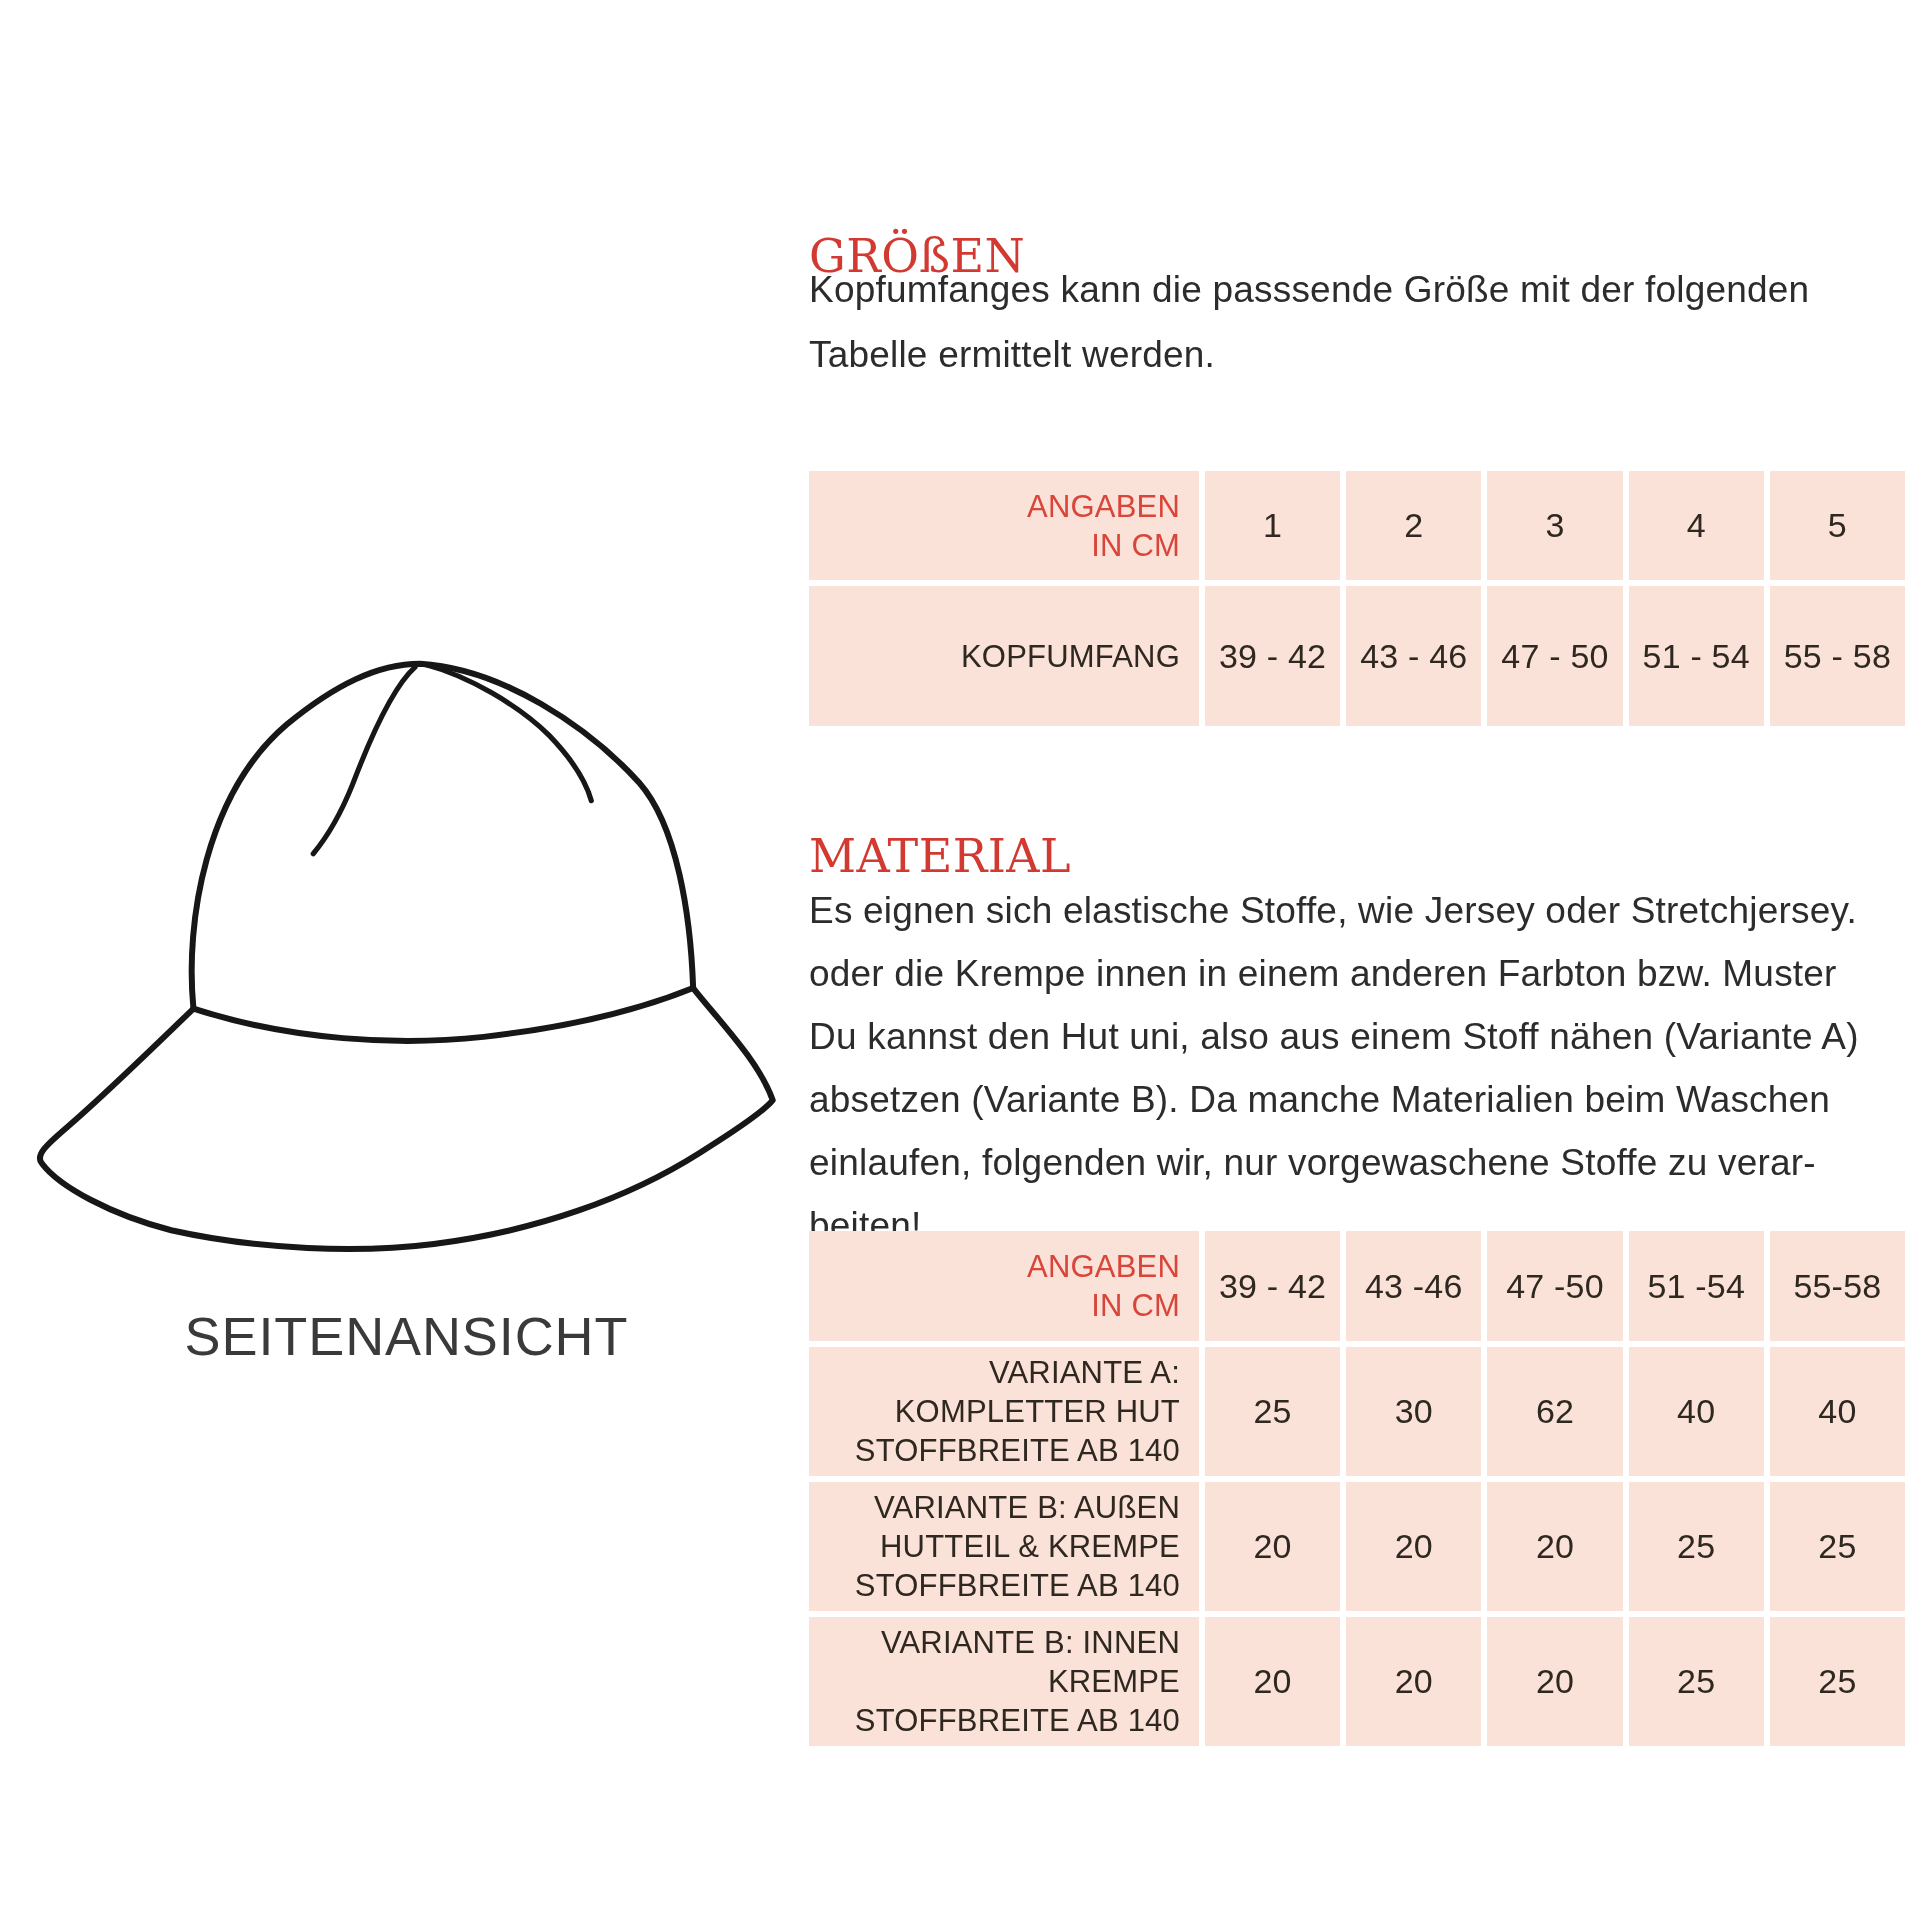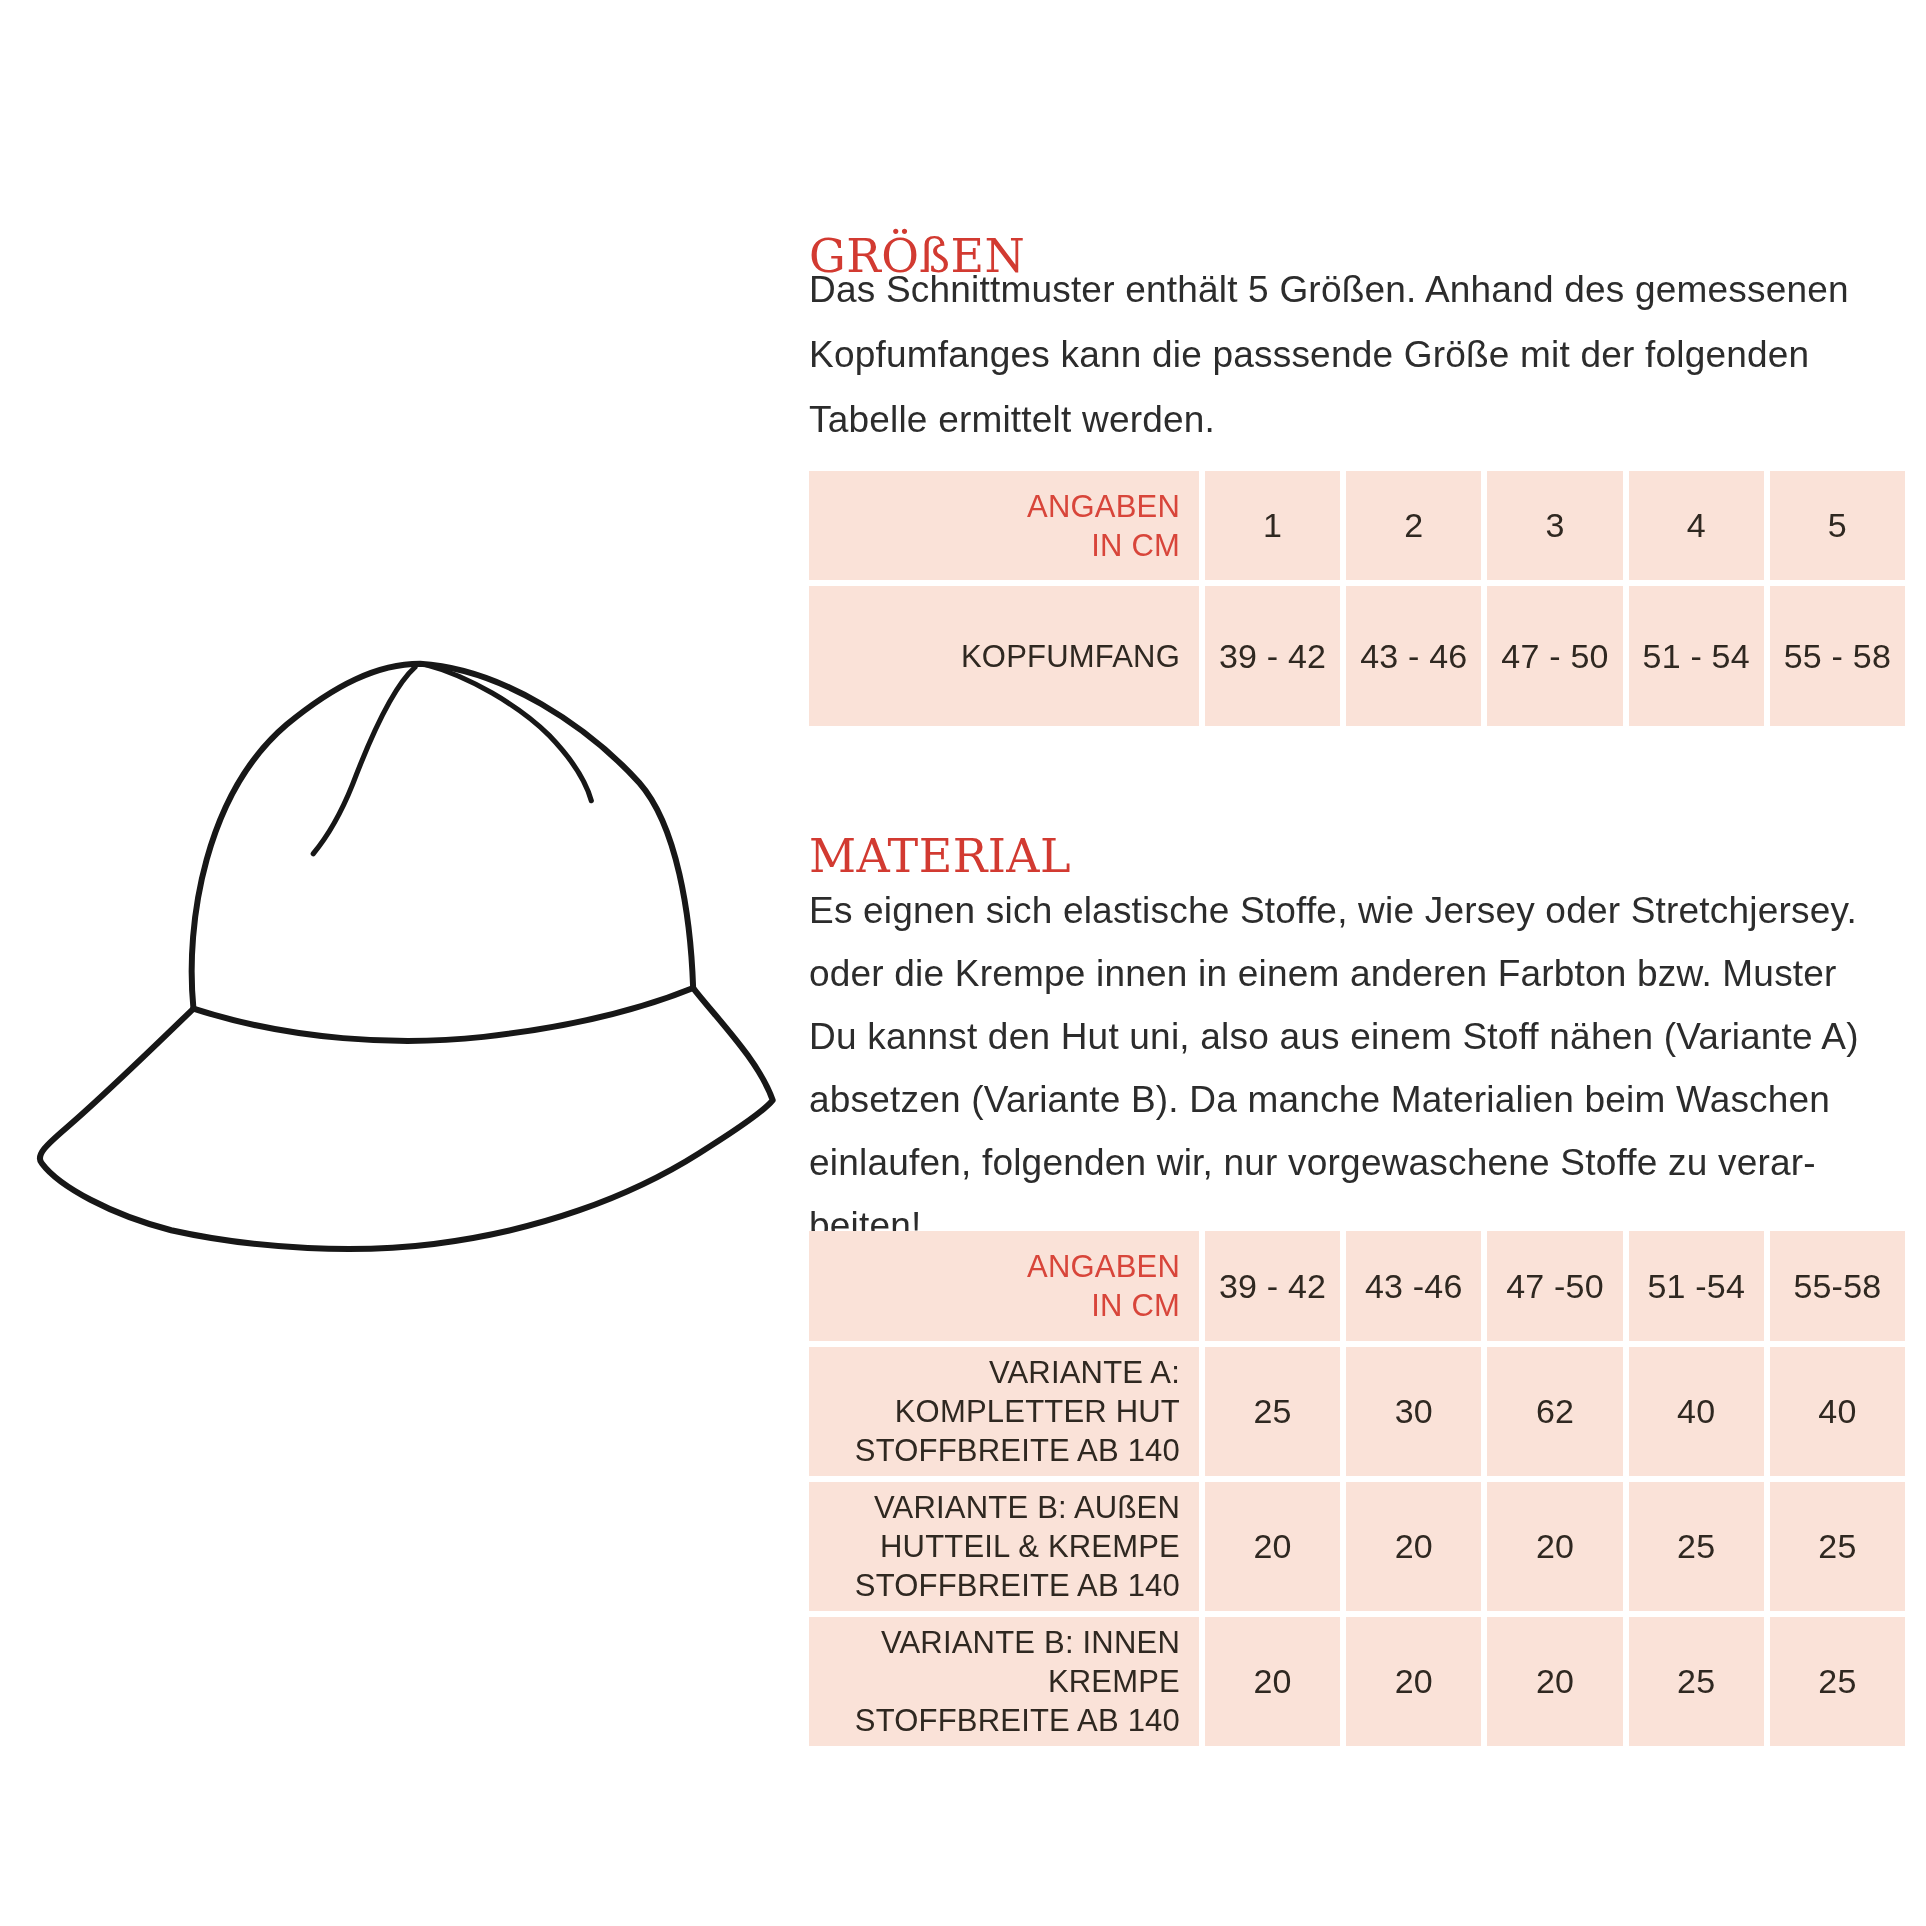--- a/index.html
+++ b/index.html
@@ -89,26 +89,26 @@
 <div class="page">
 
   <aside class="hat-wrap">
     <svg width="753" height="608" viewBox="0 0 880 710" fill="none" stroke="#171717" stroke-linecap="round" stroke-linejoin="round">
       <path stroke-width="7" d="M 191 420 C 181 318 206 168 300 88 C 356 42 406 17 456 17 C 552 23 652 90 712 156 C 756 206 772 310 775 396"></path>
       <path stroke-width="7" d="M 191 420 C 305 457 430 464 530 453 C 628 442 706 424 775 396"></path>
       <path stroke-width="7" d="M 191 420 C 158 452 86 522 44 558 C 22 577 5 591 14 601 C 34 628 95 661 165 679 C 268 702 385 706 472 695 C 592 680 700 641 782 589 C 822 564 857 541 868 527 C 852 481 803 432 775 396"></path>
       <path stroke-width="6" d="M 450 21 C 422 46 396 108 377 158 C 363 193 346 221 331 239"></path>
       <path stroke-width="6" d="M 462 18 C 512 31 572 66 607 101 C 631 126 649 152 656 177"></path>
     </svg>
+    <div class="illustration-caption">SEITENANSICHT</div>
   </aside>
 
   <h2 class="section-heading heading-sizes">GRÖßEN</h2>
 
   <div class="para para-sizes">
-    <div>Das Schnittmuster enthält 5 Größen. Anhand des gemessenen</div>
     <div>Kopfumfanges kann die passsende Größe mit der folgenden</div>
     <div>Tabelle ermittelt werden.</div>
   </div>
 
   <div class="tbl tbl-sizes">
 
     <div class="cell cell-label red">
       <span>ANGABEN</span>
       <span>IN CM</span>
     </div>

